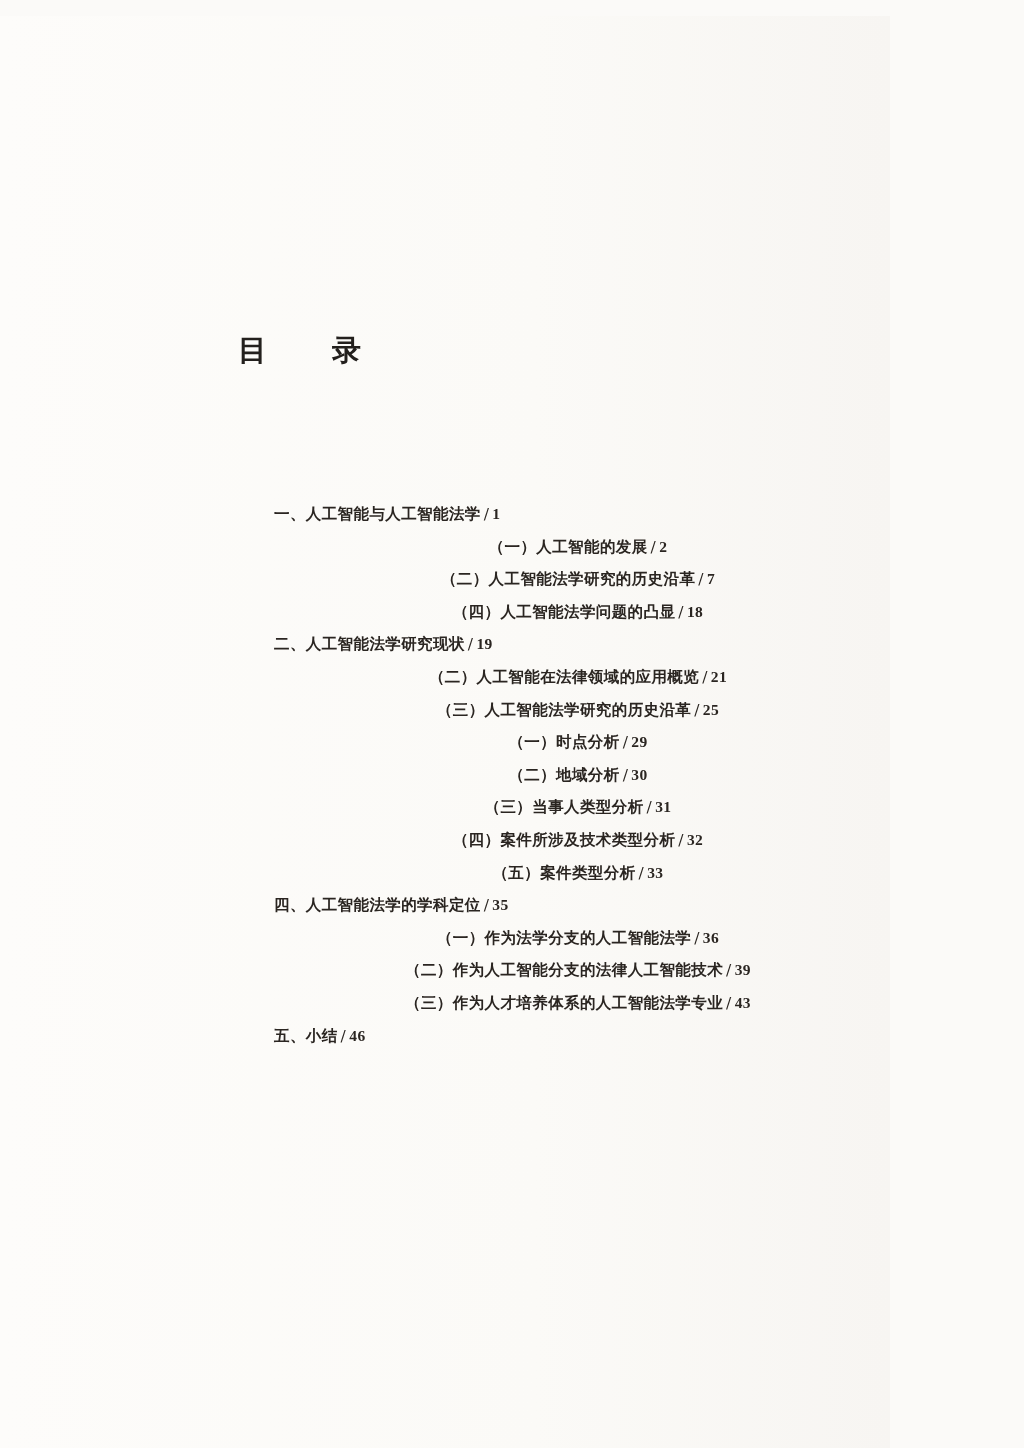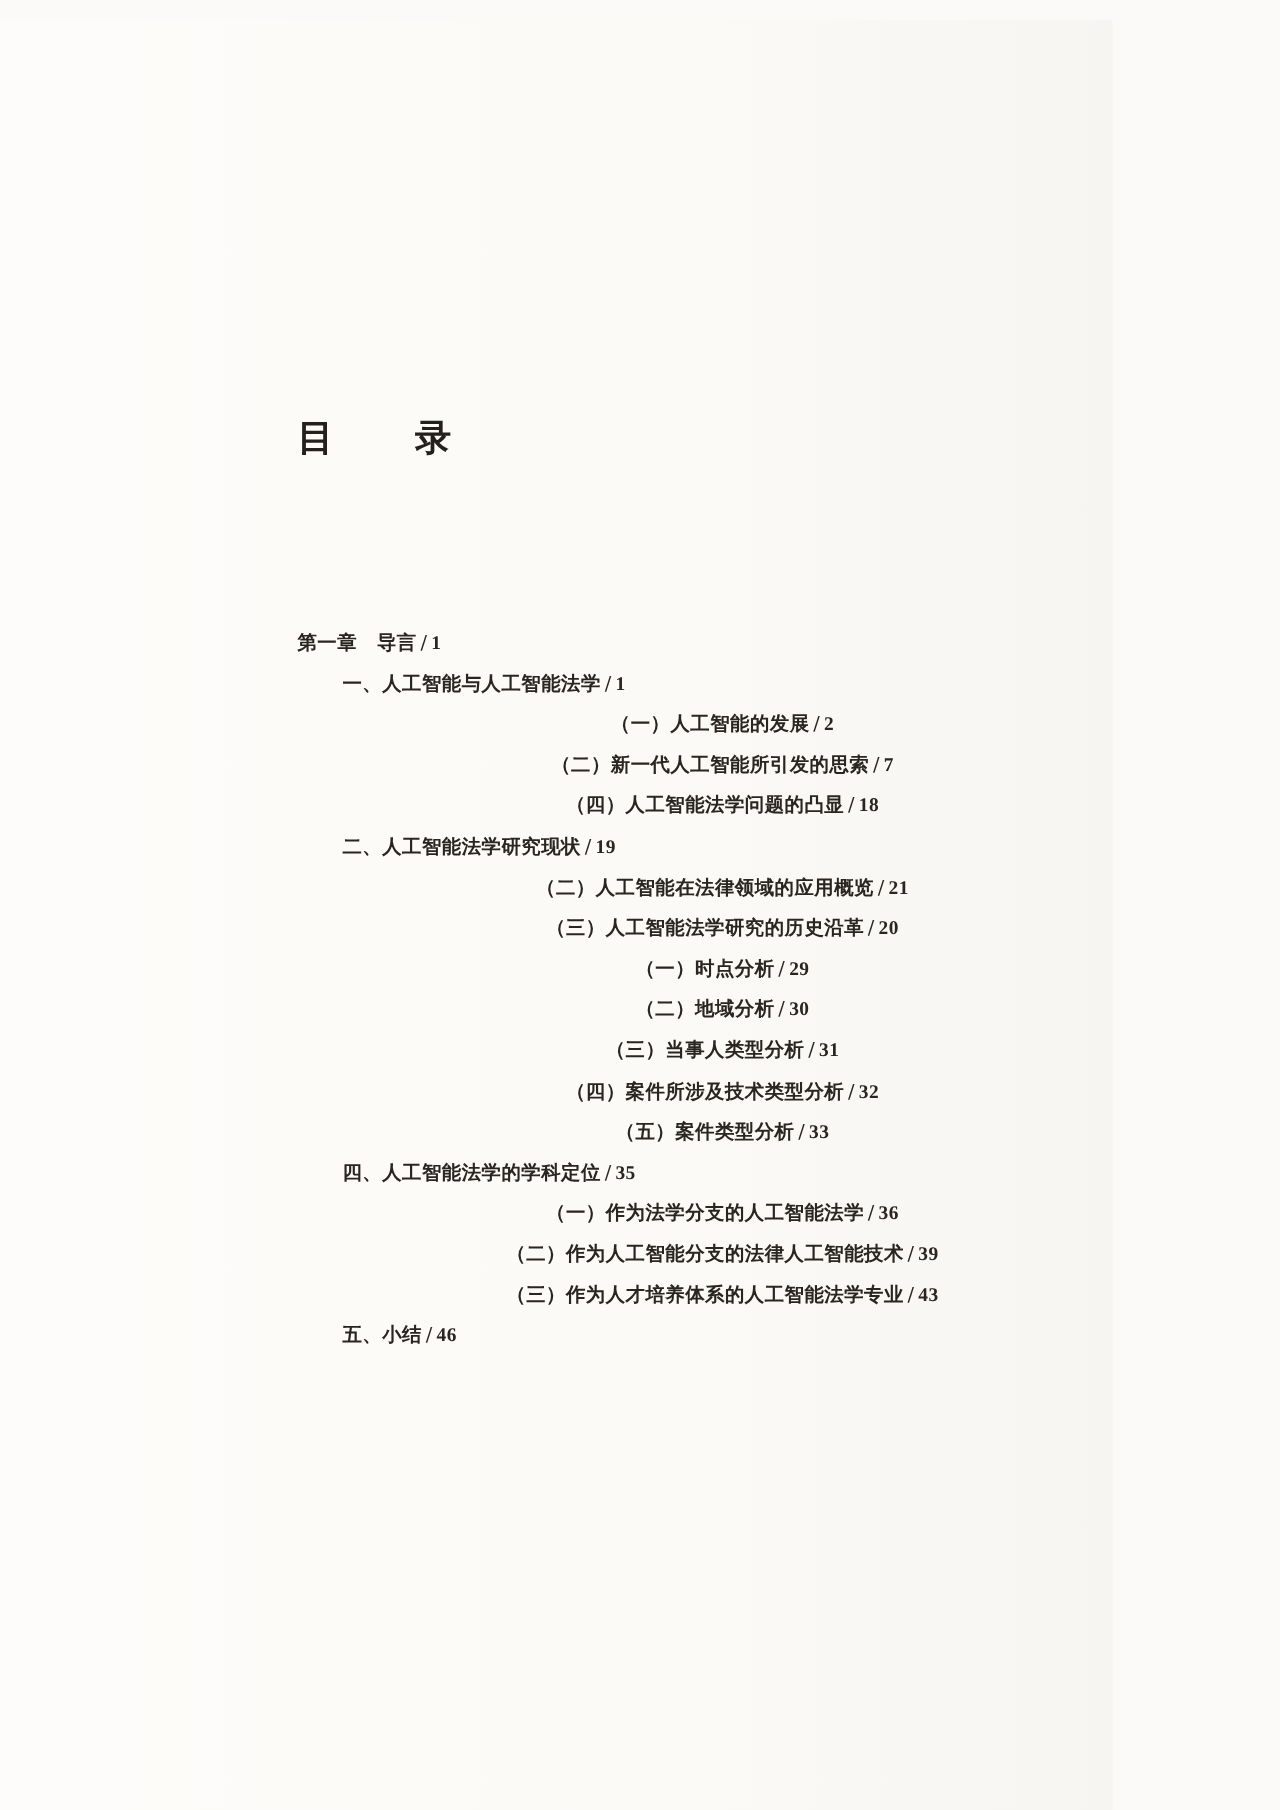--- a/index.html
+++ b/index.html
@@ -60,28 +60,27 @@
 </style>
 </head>
 <body>
 
 <div class="page">
   <div class="page-inner">
 
     <div class="toc-title">目　录</div>
 
     <div class="toc">
-        <div class="toc-line lvl-0"><span class="label">第一章　导言</span><span class="sep">/</span><span class="pg">1</span></div>
         <div class="toc-line lvl-1"><span class="label">一、人工智能与人工智能法学</span><span class="sep">/</span><span class="pg">1</span></div>
         <div class="toc-line lvl-2"><span class="label">（一）人工智能的发展</span><span class="sep">/</span><span class="pg">2</span></div>
-        <div class="toc-line lvl-2"><span class="label">（二）新一代人工智能所引发的思索</span><span class="sep">/</span><span class="pg">7</span></div>
+        <div class="toc-line lvl-2"><span class="label">（二）人工智能法学研究的历史沿革</span><span class="sep">/</span><span class="pg">7</span></div>
         <div class="toc-line lvl-2"><span class="label">（四）人工智能法学问题的凸显</span><span class="sep">/</span><span class="pg">18</span></div>
         <div class="toc-line lvl-1"><span class="label">二、人工智能法学研究现状</span><span class="sep">/</span><span class="pg">19</span></div>
         <div class="toc-line lvl-2"><span class="label">（二）人工智能在法律领域的应用概览</span><span class="sep">/</span><span class="pg">21</span></div>
-        <div class="toc-line lvl-2"><span class="label">（三）人工智能法学研究的历史沿革</span><span class="sep">/</span><span class="pg">20</span></div>
+        <div class="toc-line lvl-2"><span class="label">（三）人工智能法学研究的历史沿革</span><span class="sep">/</span><span class="pg">25</span></div>
         <div class="toc-line lvl-2"><span class="label">（一）时点分析</span><span class="sep">/</span><span class="pg">29</span></div>
         <div class="toc-line lvl-2"><span class="label">（二）地域分析</span><span class="sep">/</span><span class="pg">30</span></div>
         <div class="toc-line lvl-2"><span class="label">（三）当事人类型分析</span><span class="sep">/</span><span class="pg">31</span></div>
         <div class="toc-line lvl-2"><span class="label">（四）案件所涉及技术类型分析</span><span class="sep">/</span><span class="pg">32</span></div>
         <div class="toc-line lvl-2"><span class="label">（五）案件类型分析</span><span class="sep">/</span><span class="pg">33</span></div>
         <div class="toc-line lvl-1"><span class="label">四、人工智能法学的学科定位</span><span class="sep">/</span><span class="pg">35</span></div>
         <div class="toc-line lvl-2"><span class="label">（一）作为法学分支的人工智能法学</span><span class="sep">/</span><span class="pg">36</span></div>
         <div class="toc-line lvl-2"><span class="label">（二）作为人工智能分支的法律人工智能技术</span><span class="sep">/</span><span class="pg">39</span></div>
         <div class="toc-line lvl-2"><span class="label">（三）作为人才培养体系的人工智能法学专业</span><span class="sep">/</span><span class="pg">43</span></div>
         <div class="toc-line lvl-1"><span class="label">五、小结</span><span class="sep">/</span><span class="pg">46</span></div>

